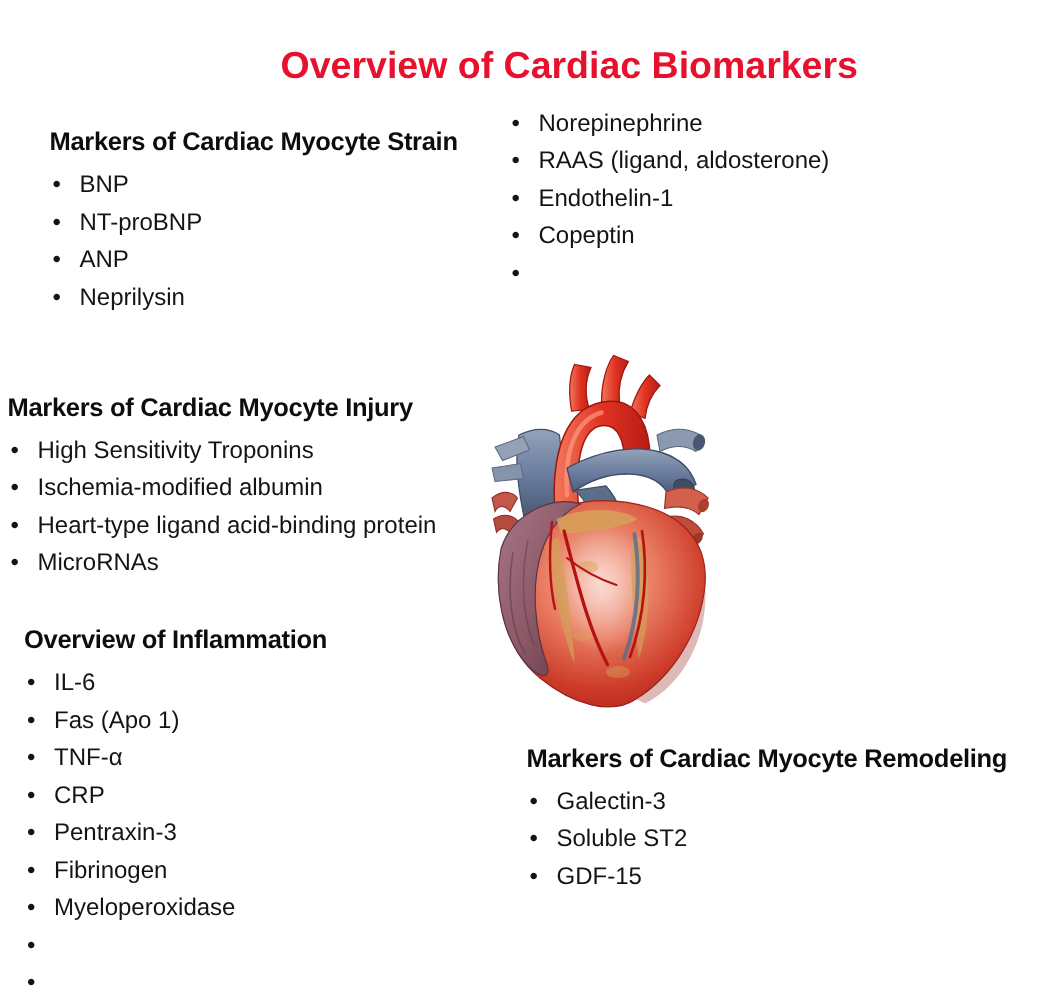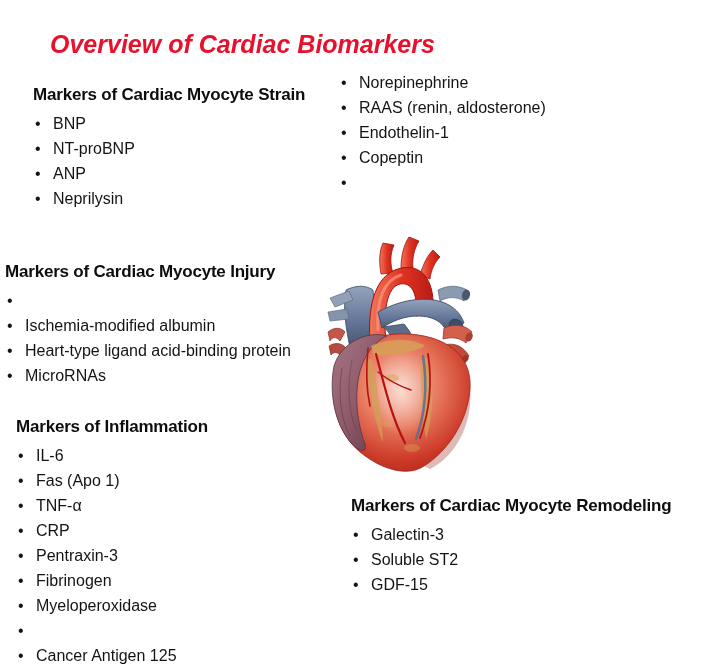--- a/index.html
+++ b/index.html
@@ -3,22 +3,22 @@
 <meta charset="utf-8">
 <style>
   html,body{margin:0;padding:0;background:#fff;}
   #page{
     position:relative;width:709px;height:667px;background:#ffffff;
     font-family:"Liberation Sans","DejaVu Sans",sans-serif;
     color:#111111;overflow:hidden;
   }
   #title{
     position:absolute;top:30px;left:0;width:709px;padding-left:50px;
-    box-sizing:border-box;text-align:left;
-    font-size:25px;font-weight:bold;color:#e8112d;letter-spacing:0px;font-style:italic;
+    box-sizing:border-box;text-align:center;
+    font-size:25px;font-weight:bold;color:#e8112d;letter-spacing:0px;
   }
   .section{position:absolute;}
   .section h2{
     margin:0 0 6px 0;font-size:17px;font-weight:bold;color:#0d0d0d;
     letter-spacing:-0.2px;white-space:nowrap;
   }
   .section ul{list-style:none;margin:0;padding:0;}
   .section li{
     display:flex;align-items:center;height:25px;font-size:16px;color:#141414;
     white-space:nowrap;
@@ -66,59 +66,60 @@
   </div>
 
   <div class="section" id="sec-neuro">
     <ul>
         <li>
           <span class="bullet">•</span>
           <span class="item-label">Norepinephrine</span>
         </li>
         <li>
           <span class="bullet">•</span>
-          <span class="item-label">RAAS (renin, aldosterone)</span>
+          <span class="item-label">RAAS (ligand, aldosterone)</span>
         </li>
         <li>
           <span class="bullet">•</span>
           <span class="item-label">Endothelin-1</span>
         </li>
         <li>
           <span class="bullet">•</span>
           <span class="item-label">Copeptin</span>
         </li>
         <li>
           <span class="bullet">•</span>
         </li>
       </ul>
   </div>
 
   <div class="section" id="sec-injury">
     <h2>Markers of Cardiac Myocyte Injury</h2>
     <ul>
         <li>
           <span class="bullet">•</span>
+          <span class="item-label">High Sensitivity Troponins</span>
         </li>
         <li>
           <span class="bullet">•</span>
           <span class="item-label">Ischemia-modified albumin</span>
         </li>
         <li>
           <span class="bullet">•</span>
           <span class="item-label">Heart-type ligand acid-binding protein</span>
         </li>
         <li>
           <span class="bullet">•</span>
           <span class="item-label">MicroRNAs</span>
         </li>
       </ul>
   </div>
 
   <div class="section" id="sec-inflammation">
-    <h2>Markers of Inflammation</h2>
+    <h2>Overview of Inflammation</h2>
     <ul>
         <li>
           <span class="bullet">•</span>
           <span class="item-label">IL-6</span>
         </li>
         <li>
           <span class="bullet">•</span>
           <span class="item-label">Fas (Apo 1)</span>
         </li>
         <li>
@@ -139,21 +140,20 @@
         </li>
         <li>
           <span class="bullet">•</span>
           <span class="item-label">Myeloperoxidase</span>
         </li>
         <li>
           <span class="bullet">•</span>
         </li>
         <li>
           <span class="bullet">•</span>
-          <span class="item-label">Cancer Antigen 125</span>
         </li>
       </ul>
   </div>
 
   <div class="section" id="sec-remodeling">
     <h2>Markers of Cardiac Myocyte Remodeling</h2>
     <ul>
         <li>
           <span class="bullet">•</span>
           <span class="item-label">Galectin-3</span>

